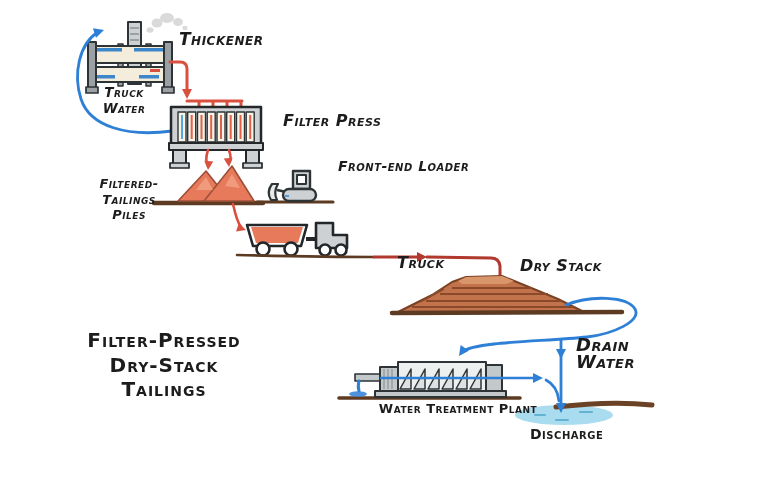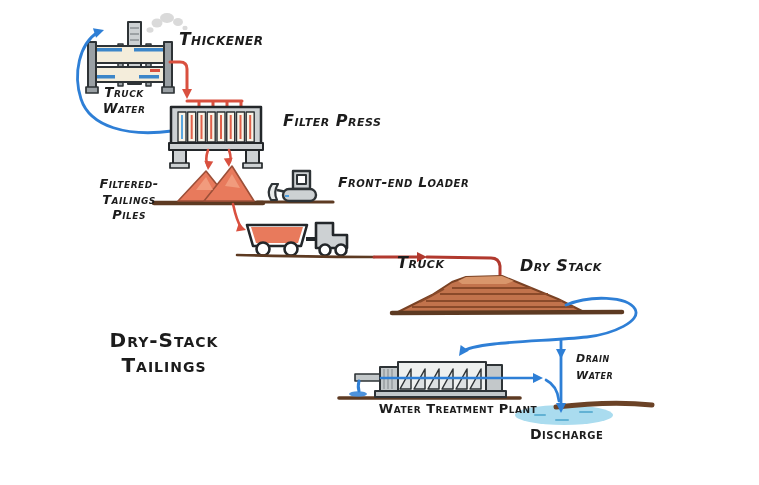--- a/index.html
+++ b/index.html
@@ -10,25 +10,25 @@
   svg.scene{position:absolute;left:0;top:0;}
   .lbl{
     position:absolute;font-variant:small-caps;font-weight:bold;color:var(--ink,#1c1c1c);
     letter-spacing:.5px;white-space:nowrap;line-height:1.15;
   }
   .ital{font-style:italic;}
   .lbl-thickener{left:179px;top:30px;font-size:17px;}
   .lbl-return{left:88px;top:84px;width:72px;font-size:13.5px;text-align:center;line-height:16px;}
   .lbl-filterpress{left:283px;top:112px;font-size:16px;}
   .lbl-piles{left:86px;top:176px;width:86px;font-size:13px;text-align:center;line-height:15.5px;white-space:normal;}
-  .lbl-loader{left:338px;top:174px;font-size:14px;font-style:italic;}
+  .lbl-loader{left:338px;top:158px;font-size:14px;font-style:italic;}
   .lbl-truck{left:397px;top:221px;font-size:16px;margin-top:33px;}
   .lbl-drystack{left:520px;top:257px;font-size:16px;font-style:italic;}
   .lbl-wtp{left:325px;top:402px;width:170px;font-size:13px;text-align:center;margin-left:48px;}
-  .lbl-drain{left:576px;top:351px;font-size:11px;line-height:16.5px;}
+  .lbl-drain{left:576px;top:337px;font-size:18px;line-height:16.5px;}
   .lbl-discharge{left:530px;top:426px;font-size:14px;}
   .title-block{
     position:absolute;left:58px;top:328px;width:212px;text-align:center;
     font-variant:small-caps;font-weight:bold;font-size:20px;line-height:24.5px;
     letter-spacing:1px;color:var(--ink,#1c1c1c);
   }
   
   .s-red{stroke:var(--red-arrow,#d9503f);}   .f-red{fill:var(--red-arrow,#d9503f);}
   .s-dred{stroke:var(--dark-red-arrow,#b1392e);} .f-dred{fill:var(--dark-red-arrow,#b1392e);}
   .s-blue{stroke:var(--blue-arrow,#2e7fd6);} .f-blue{fill:var(--blue-arrow,#2e7fd6);}
@@ -239,20 +239,21 @@
     <div>Piles</div>
   </div>
 
   <div class="lbl lbl-loader ital">Front-end Loader</div>
 
   <div class="lbl lbl-truck ital">Truck</div>
 
   <div class="lbl lbl-drystack ital">Dry Stack</div>
 
   <div class="title-block">
+    <div>Filter-Pressed</div>
     <div>Dry-Stack</div>
     <div>Tailings</div>
   </div>
 
   <div class="lbl lbl-wtp">Water Treatment Plant</div>
 
   <div class="lbl lbl-drain ital">
     <div>Drain</div>
     <div>Water</div>
   </div>

